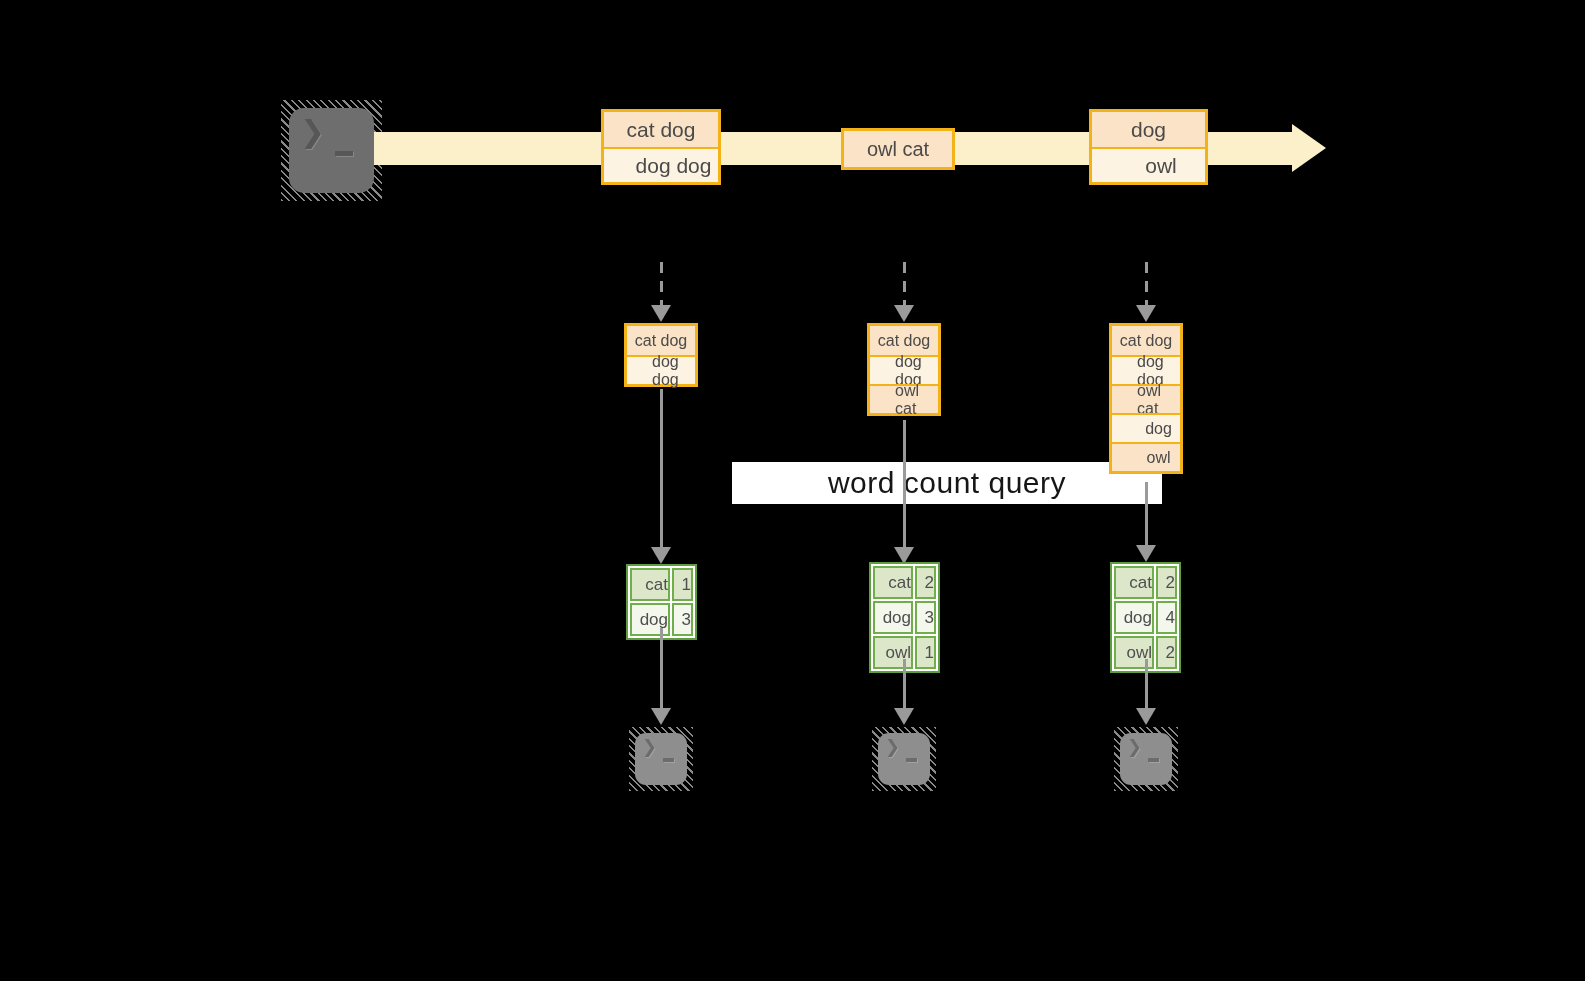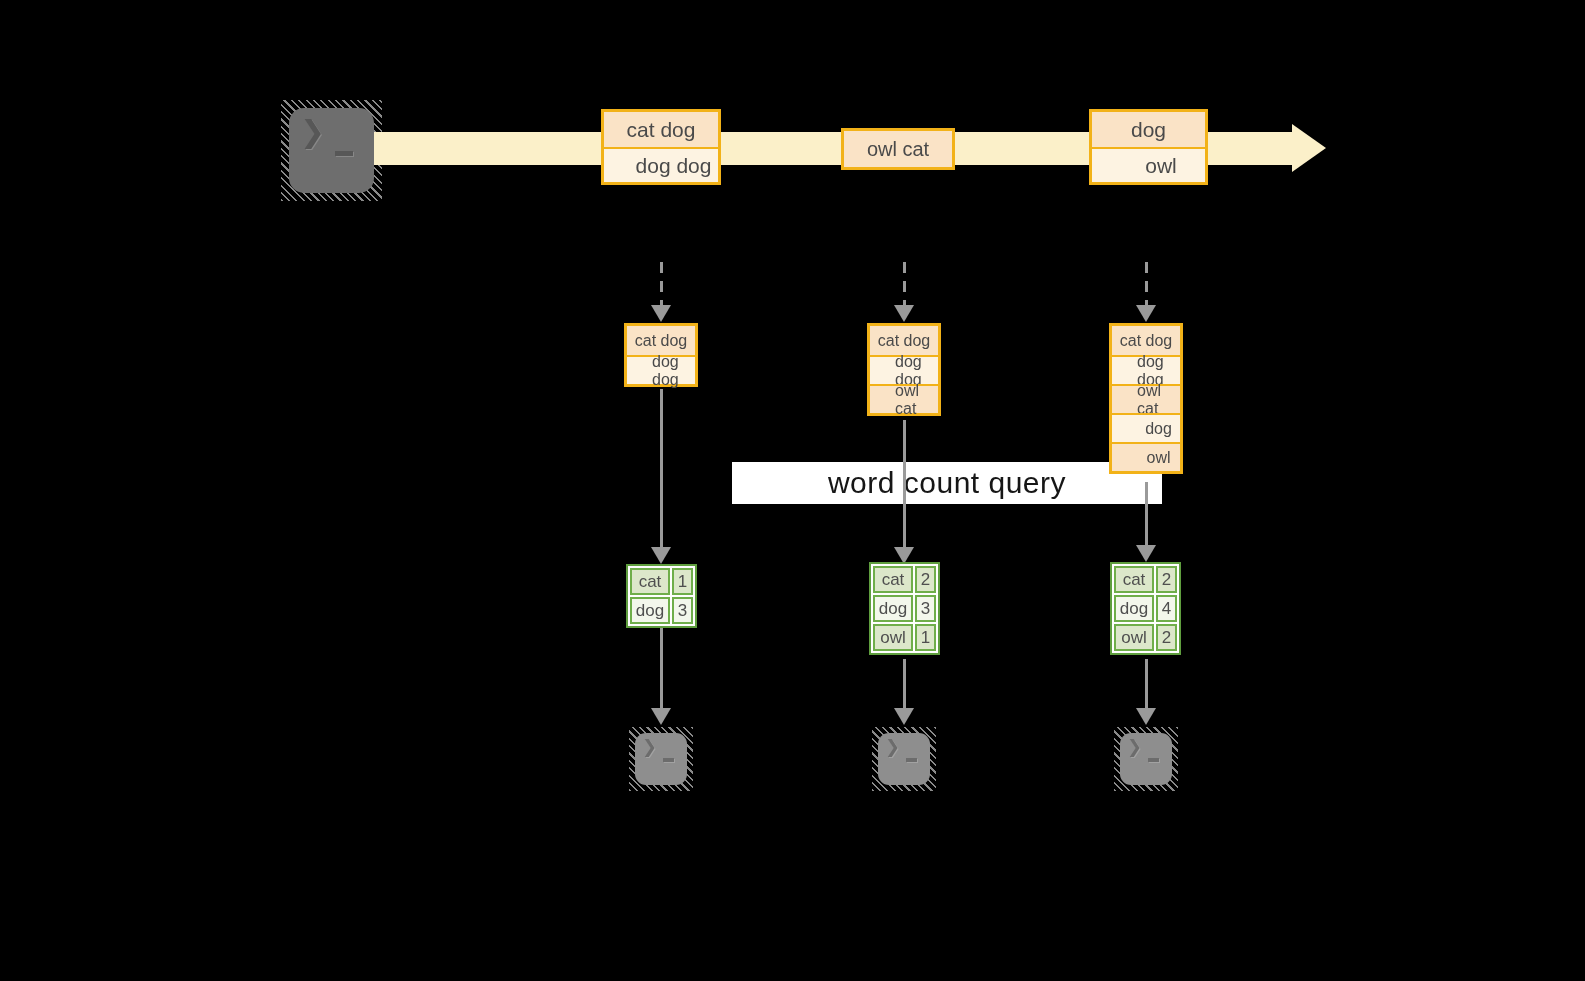--- a/index.html
+++ b/index.html
@@ -69,22 +69,22 @@
     display: flex; align-items: center; justify-content: center;
   }
   .banner span { font-size: 30px; color: #161616; letter-spacing: 0.5px; }
 
   
   table.counts {
     position: absolute; border-collapse: separate; border-spacing: 2px;
     background: #fff; border: 2px solid #5f9e3e; z-index: 2;
   }
   table.counts td {
-    border: 2px solid #6fae4a; text-align: center; vertical-align: middle;
-    font-size: 17px; color: #4f4f4f; height: 27px;
+    border: 2px solid #6fae4a; text-align: right; vertical-align: middle;
+    font-size: 17px; color: #4f4f4f; height: 33px;
   }
   table.counts td.w { width: 40px; }
   table.counts td.c { width: 21px; }
   table.counts tr.odd td { background: #dce7ca; }
   table.counts tr.even td { background: #f3f7ec; }
 </style>
 </head>
 <body>
 
 <div class="stage">

